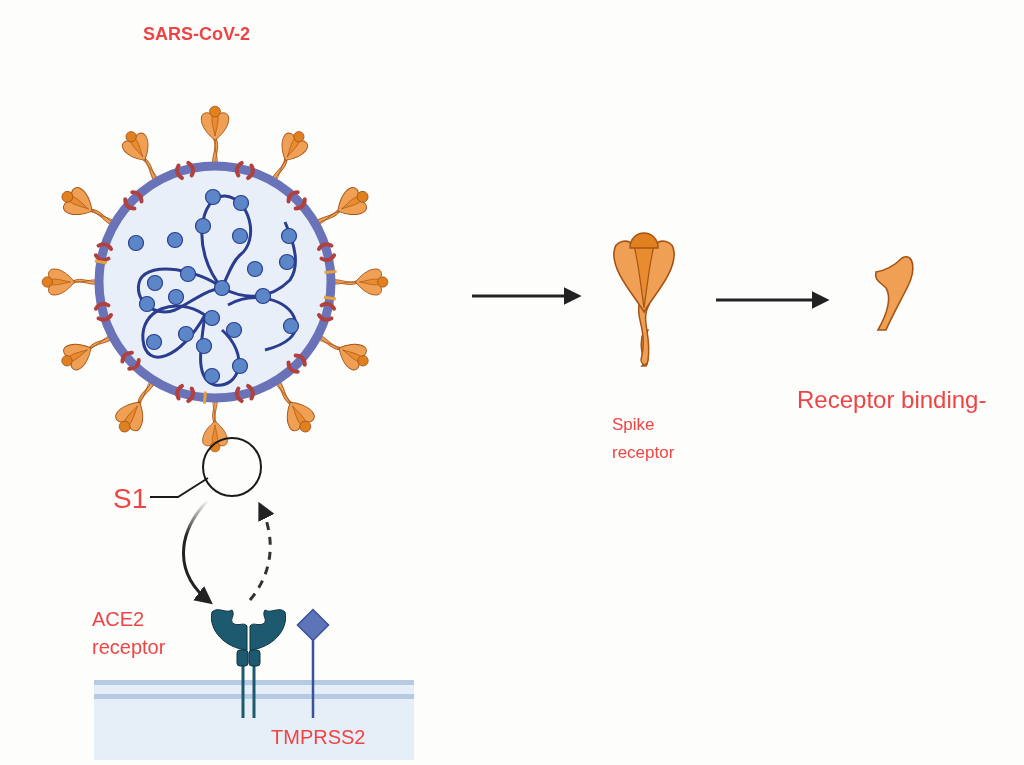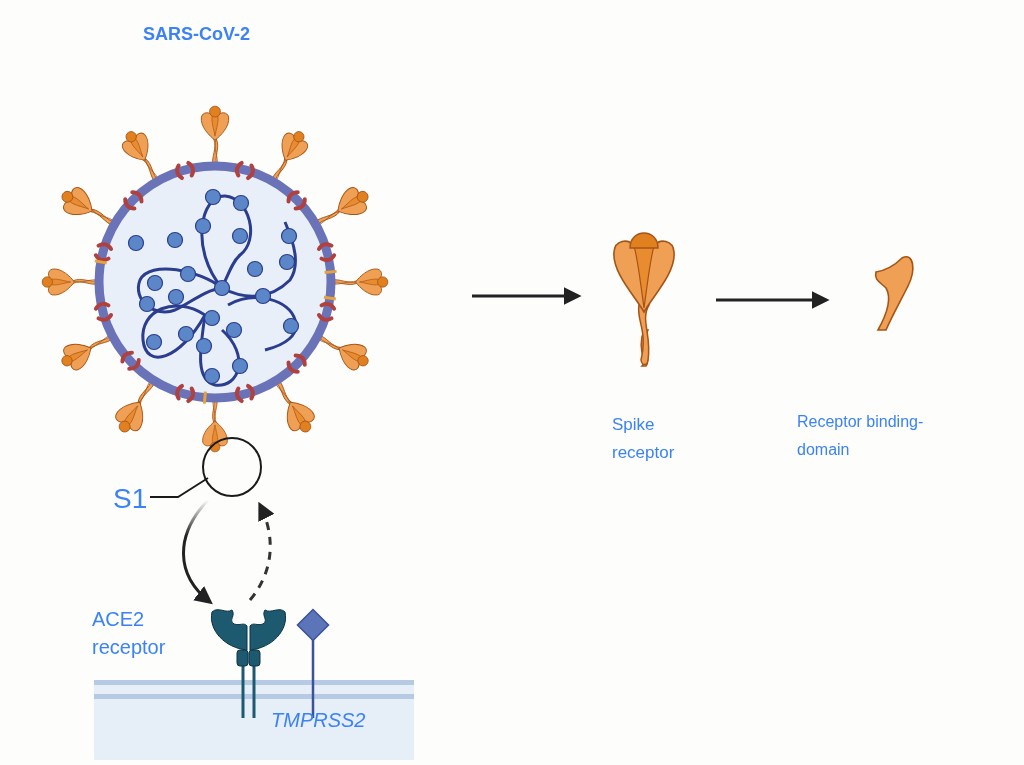--- a/index.html
+++ b/index.html
@@ -3,27 +3,27 @@
 <meta charset="utf-8">
 <style>
   html, body { margin: 0; padding: 0; }
   body {
     width: 1024px; height: 765px; overflow: hidden;
     background: #fdfdfc;
     font-family: "Liberation Sans", sans-serif;
     position: relative;
   }
   #stage { position: absolute; left: 0; top: 0; width: 1024px; height: 765px; }
-  .lbl { position: absolute; color: #3b82f6; font-family: "Liberation Sans", sans-serif; }
+  .lbl { position: absolute; color: #ef4444; font-family: "Liberation Sans", sans-serif; }
   .title { left: 143px; top: 24px; font-size: 18px; font-weight: bold; }
   .s1 { left: 113px; top: 483px; font-size: 28px; }
   .ace2 { left: 92px; top: 605px; font-size: 20px; line-height: 28px; text-align: left; width: 100px; }
-  .tmp { left: 271px; top: 709px; font-size: 20px; font-style: italic; }
+  .tmp { left: 271px; top: 726px; font-size: 20px; }
   .spike { left: 612px; top: 411px; font-size: 17px; line-height: 28px; }
-  .rbd { left: 797px; top: 408px; font-size: 16px; line-height: 28px; }
+  .rbd { left: 797px; top: 386px; font-size: 24px; line-height: 28px; }
 </style>
 </head>
 <body>
 
 <svg id="stage" width="1024" height="765" viewBox="0 0 1024 765" xmlns="http://www.w3.org/2000/svg">
   <defs>
     <g id="spike-shape">
 
       <path d="M-3,0 C-6,-14 4,-26 -2,-40 L2,-40 C8,-26 -2,-14 3,0 Z" fill="#efa055" stroke="#a65416" stroke-width="1.3"></path>
       <path d="M3,0 C6,-14 -4,-26 2,-40" fill="none" stroke="#a65416" stroke-width="1.1"></path>
@@ -159,14 +159,13 @@
   <div>ACE2</div>
   <div>receptor</div>
 </div>
 <div class="lbl tmp">TMPRSS2</div>
 <div class="lbl spike">
   <div>Spike</div>
   <div>receptor</div>
 </div>
 <div class="lbl rbd">
   <div>Receptor binding-</div>
-  <div>domain</div>
 </div>
 
 </body></html>

